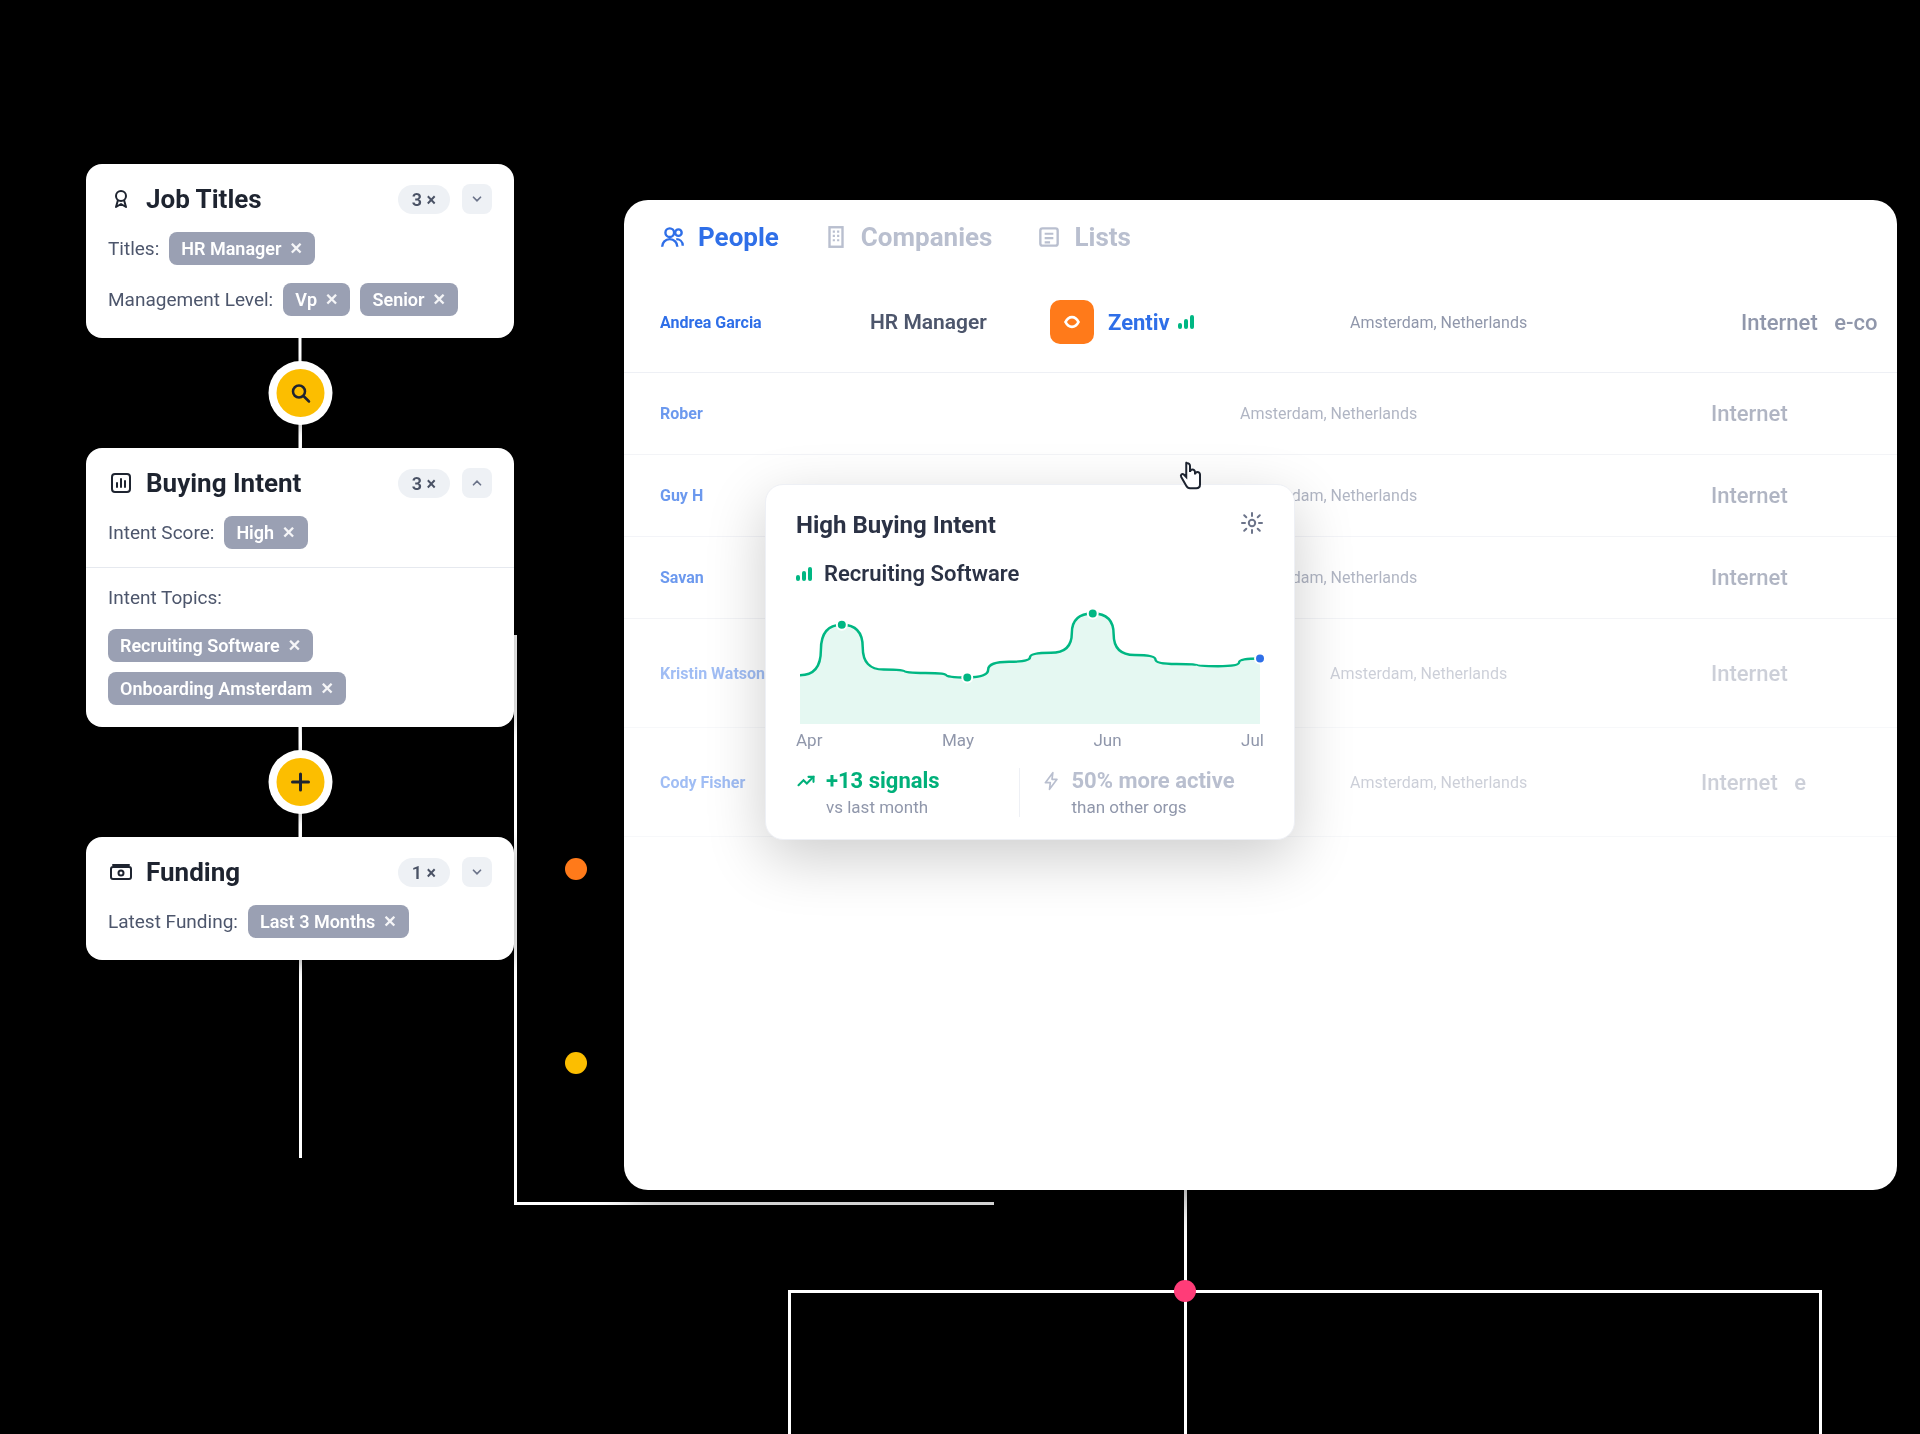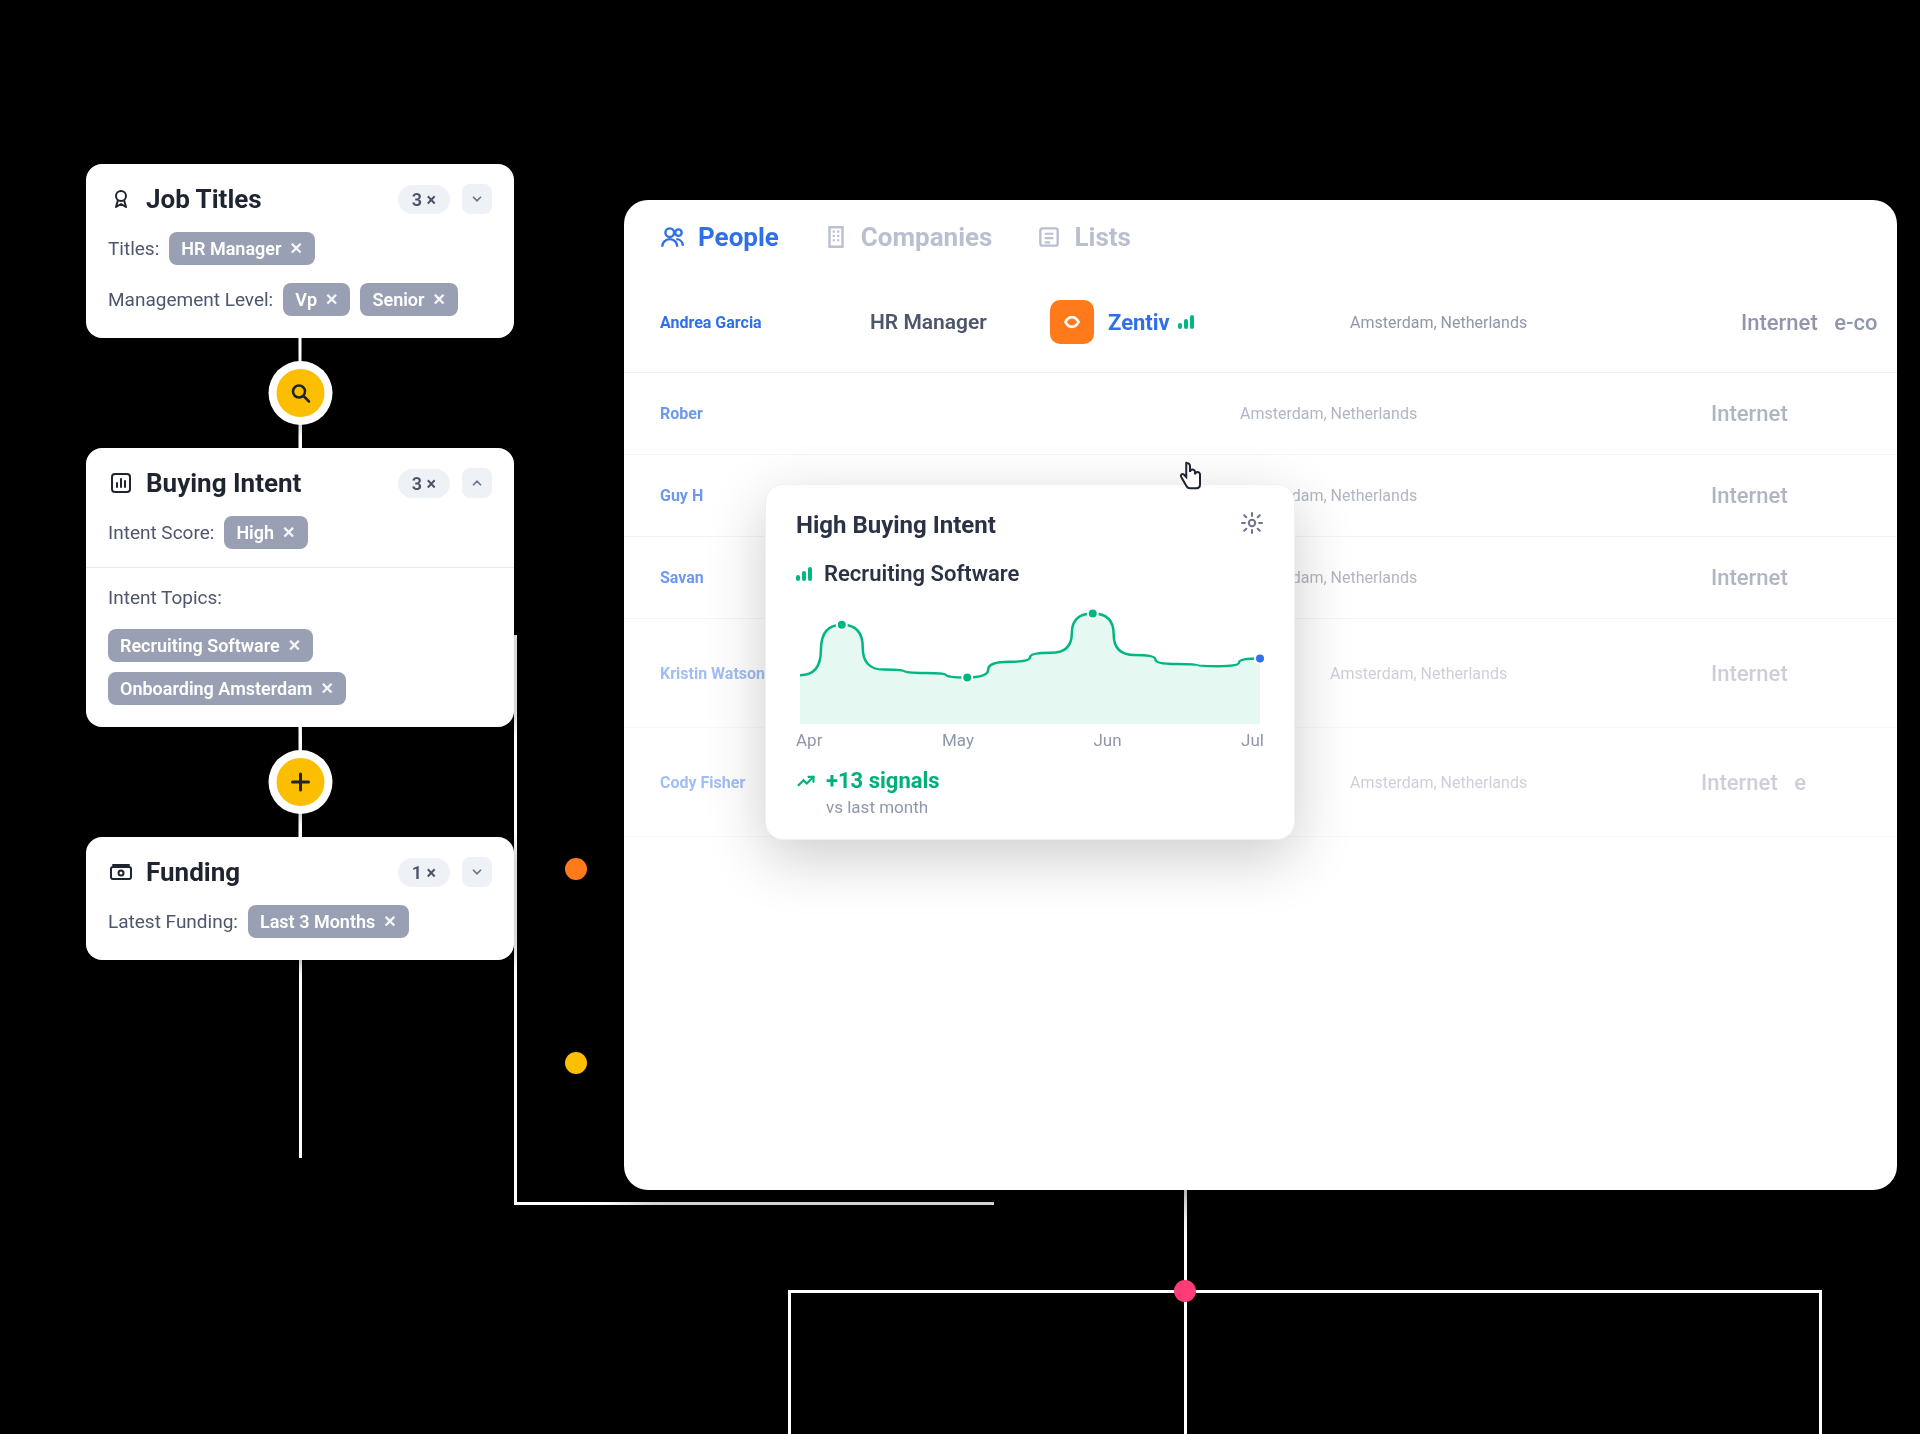--- a/index.html
+++ b/index.html
@@ -552,14 +552,23 @@
     <div class="stat">
       <span class="v1">
         <svg width="20" height="20" viewBox="0 0 24 24">
             <path d="M3 17l6-6 4 4 8-8" stroke="#00b07a" stroke-width="2.5" fill="none" stroke-linecap="round"></path>
             <path d="M15 7h6v6" stroke="#00b07a" stroke-width="2.5" fill="none" stroke-linecap="round"></path>
           </svg>
         <span>+13 signals</span>
       </span>
       <span class="v2">vs last month</span>
     </div>
+    <div class="stat">
+      <span class="v1 muted">
+        <svg width="20" height="20" viewBox="0 0 24 24">
+            <path d="M13 2L4 14h6l-1 8 9-12h-6z" stroke="#b9bfcf" stroke-width="2" fill="none" stroke-linejoin="round"></path>
+          </svg>
+        <span>50% more active</span>
+      </span>
+      <span class="v2">than other orgs</span>
+    </div>
   </div>
 </div>
 
 </body></html>

